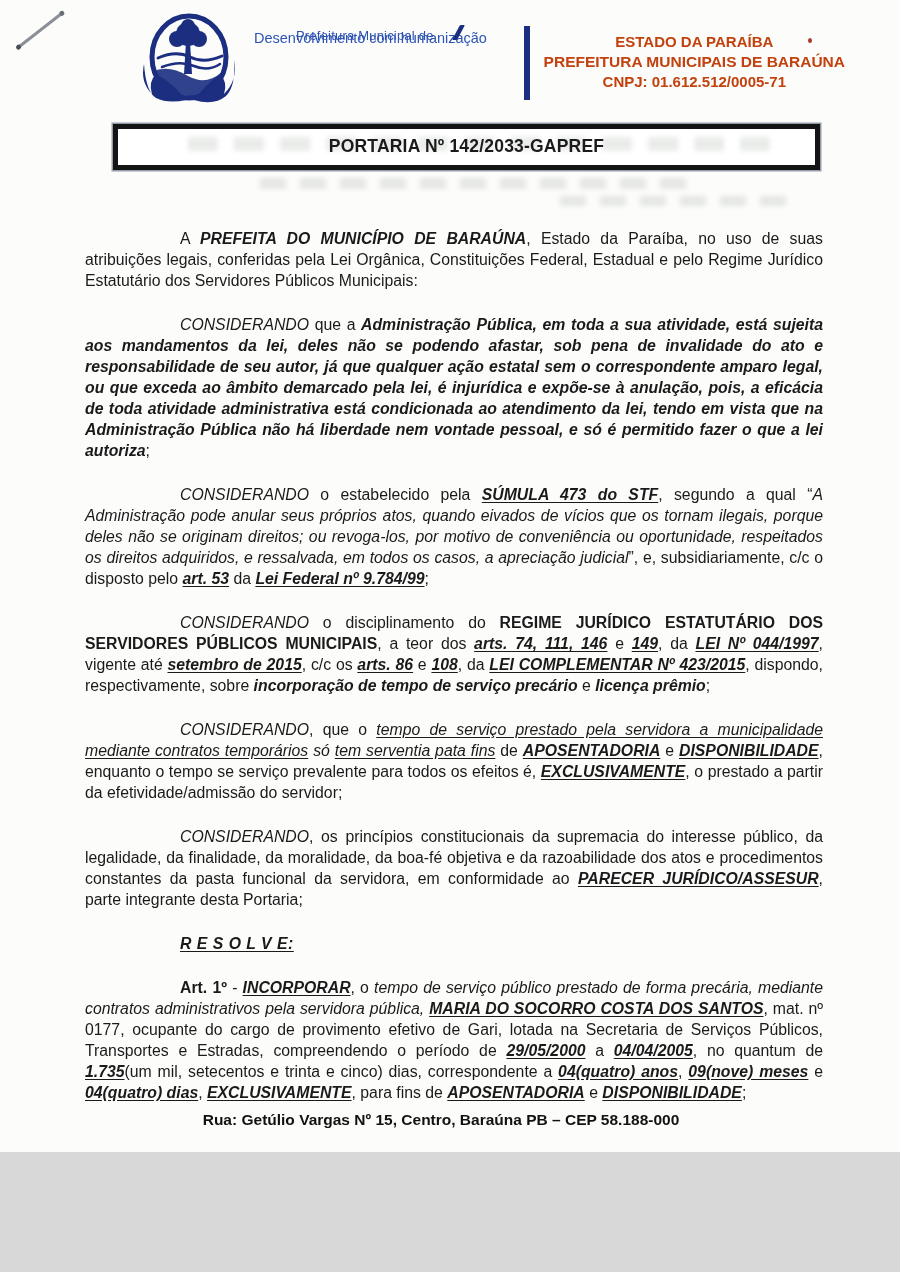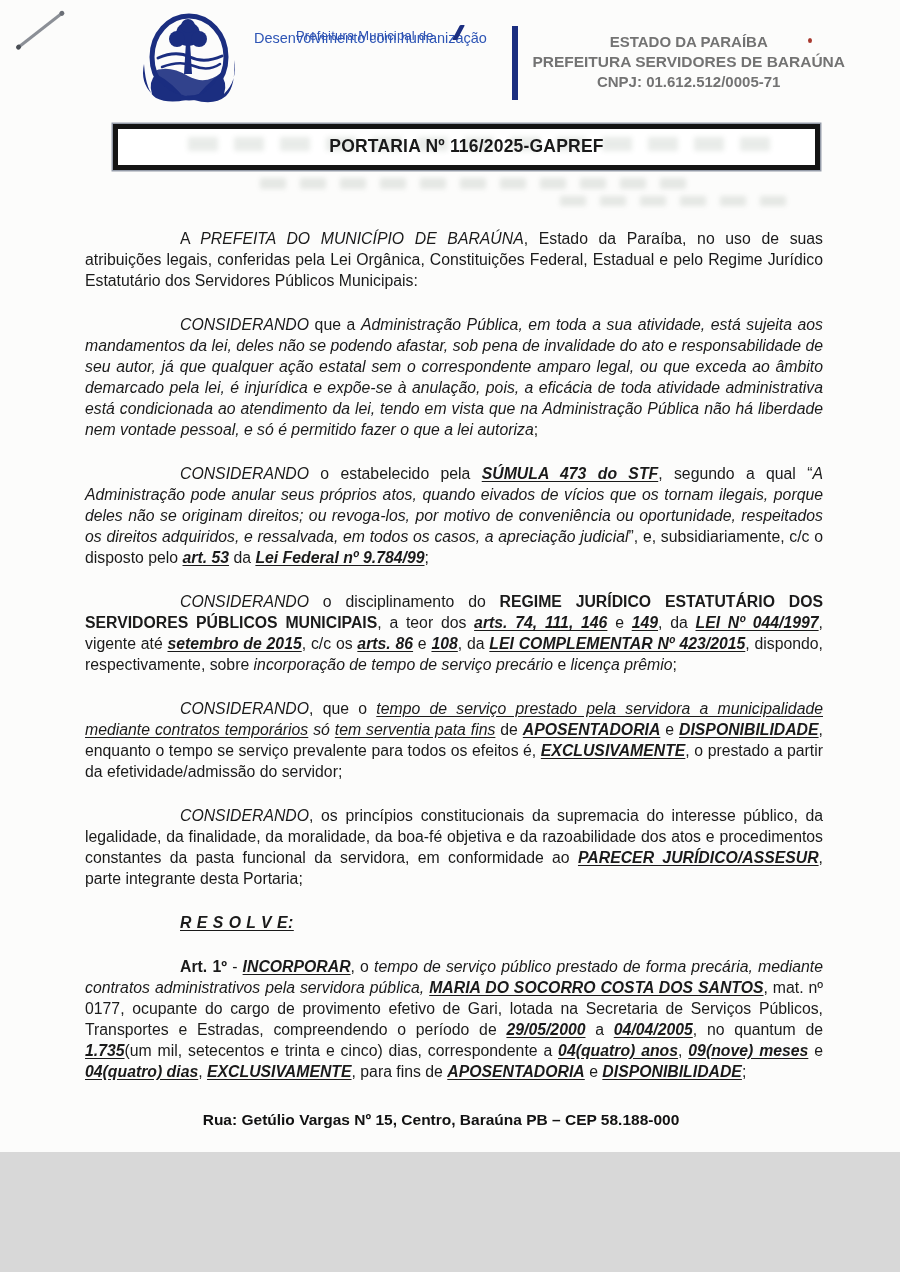--- a/index.html
+++ b/index.html
@@ -51,21 +51,21 @@
     font-weight:bold;font-size:57px;line-height:1.02;
     color:#1b2e80;letter-spacing:-1px;margin-top:6px;white-space:nowrap;
   }
   .logo-tagline{
     font-size:14.5px;color:#2e55b5;margin-top:2px;margin-left:6px;white-space:nowrap;
   }
   .hdr-divider{
     width:6px;height:74px;background:#1b2e80;margin:14px 14px 0 16px;flex:none;
   }
   .gov-block{
-    margin-top:20px;text-align:center;color:#737373;font-weight:bold;
+    margin-top:20px;text-align:center;color:#c2410c;font-weight:bold;
     font-size:15px;line-height:20px;white-space:nowrap;
   }
   .gov-block .l2{font-size:15.5px;}
   
   .title-box{
     position:relative;
     margin:14px 80px 0 113px;
     border:5px solid #141414;
     box-shadow:0 0 0 1.5px #959ca9;
     background:#fff;
@@ -84,21 +84,21 @@
   .content{
     margin:58px 77px 0 85px;
     font-size:15.8px;line-height:21px;
     text-align:justify;
   }
   .para{margin:0 0 23px 0;text-indent:95px;}
   .para:last-child{margin-bottom:4px;}
   .seg-r{font-weight:normal;font-style:normal;}
   .seg-b{font-weight:bold;}
   .seg-i{font-style:italic;}
-  .seg-bi{font-weight:normal;font-style:italic;}
+  .seg-bi{font-weight:bold;font-style:italic;}
   .seg-bu{font-weight:bold;text-decoration:underline;text-underline-offset:2px;font-style:italic;}
   .seg-iu{font-style:italic;text-decoration:underline;text-underline-offset:2px;}
   .seg-biu{font-weight:bold;font-style:italic;text-decoration:underline;text-underline-offset:2px;}
   .resolve{letter-spacing:.5px;}
   
   .footer{
     position:absolute;left:0;right:18px;bottom:20px;
     text-align:center;font-weight:bold;font-size:15.5px;line-height:24px;color:#111;
   }
   .site-url{
@@ -139,28 +139,28 @@
     <div class="logotype">
       <div class="logo-pretitle">Prefeitura Municipal de</div>
       <div class="logo-accent"></div>
       <div class="logo-tagline">Desenvolvimento com humanização</div>
     </div>
 
     <div class="hdr-divider"></div>
 
     <div class="gov-block">
       <div class="l1">ESTADO DA PARAÍBA</div>
-      <div class="l2">PREFEITURA SERVIDORES DE BARAÚNA</div>
+      <div class="l2">PREFEITURA MUNICIPAIS DE BARAÚNA</div>
       <div class="l3">CNPJ: 01.612.512/0005-71</div>
     </div>
   </header>
 
   <div class="title-box">
     <div class="title-ghost"></div>
-    <div class="title-text">PORTARIA Nº 116/2025-GAPREF</div>
+    <div class="title-text">PORTARIA Nº 142/2033-GAPREF</div>
   </div>
 
   <main class="content">
     <p class="para"><span class="seg-r">A </span><span class="seg-bi">PREFEITA DO MUNICÍPIO DE BARAÚNA</span><span class="seg-r">, Estado da Paraíba, no uso de suas atribuições legais, conferidas pela Lei Orgânica, Constituições Federal, Estadual e pelo Regime Jurídico Estatutário dos Servidores Públicos Municipais:</span></p>
     <p class="para"><span class="seg-i">CONSIDERANDO</span><span class="seg-r"> que a </span><span class="seg-bi">Administração Pública, em toda a sua atividade, está sujeita aos mandamentos da lei, deles não se podendo afastar, sob pena de invalidade do ato e responsabilidade de seu autor, já que qualquer ação estatal sem o correspondente amparo legal, ou que exceda ao âmbito demarcado pela lei, é injurídica e expõe-se à anulação, pois, a eficácia de toda atividade administrativa está condicionada ao atendimento da lei, tendo em vista que na Administração Pública não há liberdade nem vontade pessoal, e só é permitido fazer o que a lei autoriza</span><span class="seg-r">;</span></p>
     <p class="para"><span class="seg-i">CONSIDERANDO</span><span class="seg-r"> o estabelecido pela </span><span class="seg-bu">SÚMULA 473 do STF</span><span class="seg-r">, segundo a qual “</span><span class="seg-i">A Administração pode anular seus próprios atos, quando eivados de vícios que os tornam ilegais, porque deles não se originam direitos; ou revoga-los, por motivo de conveniência ou oportunidade, respeitados os direitos adquiridos, e ressalvada, em todos os casos, a apreciação judicial</span><span class="seg-r">”, e, subsidiariamente, c/c o disposto pelo </span><span class="seg-bu">art. 53</span><span class="seg-r"> da </span><span class="seg-bu">Lei Federal nº 9.784/99</span><span class="seg-r">;</span></p>
     <p class="para"><span class="seg-i">CONSIDERANDO</span><span class="seg-r"> o disciplinamento do </span><span class="seg-b">REGIME JURÍDICO ESTATUTÁRIO DOS SERVIDORES PÚBLICOS MUNICIPAIS</span><span class="seg-r">, a teor dos </span><span class="seg-bu">arts. 74, 111, 146</span><span class="seg-r"> e </span><span class="seg-bu">149</span><span class="seg-r">, da </span><span class="seg-bu">LEI Nº 044/1997</span><span class="seg-r">, vigente até </span><span class="seg-bu">setembro de 2015</span><span class="seg-r">, c/c os </span><span class="seg-bu">arts. 86</span><span class="seg-r"> e </span><span class="seg-bu">108</span><span class="seg-r">, da </span><span class="seg-bu">LEI COMPLEMENTAR Nº 423/2015</span><span class="seg-r">, dispondo, respectivamente, sobre </span><span class="seg-bi">incorporação de tempo de serviço precário</span><span class="seg-r"> e </span><span class="seg-bi">licença prêmio</span><span class="seg-r">;</span></p>
     <p class="para"><span class="seg-i">CONSIDERANDO</span><span class="seg-r">, que o </span><span class="seg-iu">tempo de serviço prestado pela servidora a municipalidade mediante contratos temporários</span><span class="seg-i"> só </span><span class="seg-iu">tem serventia pata fins</span><span class="seg-r"> de </span><span class="seg-bu">APOSENTADORIA</span><span class="seg-r"> e </span><span class="seg-bu">DISPONIBILIDADE</span><span class="seg-r">, enquanto o tempo se serviço prevalente para todos os efeitos é, </span><span class="seg-biu">EXCLUSIVAMENTE</span><span class="seg-r">, o prestado a partir da efetividade/admissão do servidor;</span></p>
     <p class="para"><span class="seg-i">CONSIDERANDO</span><span class="seg-r">, os princípios constitucionais da supremacia do interesse público, da legalidade, da finalidade, da moralidade, da boa-fé objetiva e da razoabilidade dos atos e procedimentos constantes da pasta funcional da servidora, em conformidade ao </span><span class="seg-bu">PARECER JURÍDICO/ASSESUR</span><span class="seg-r">, parte integrante desta Portaria;</span></p>
     <p class="para resolve"><span class="seg-bu">R E S O L V E:</span></p>

